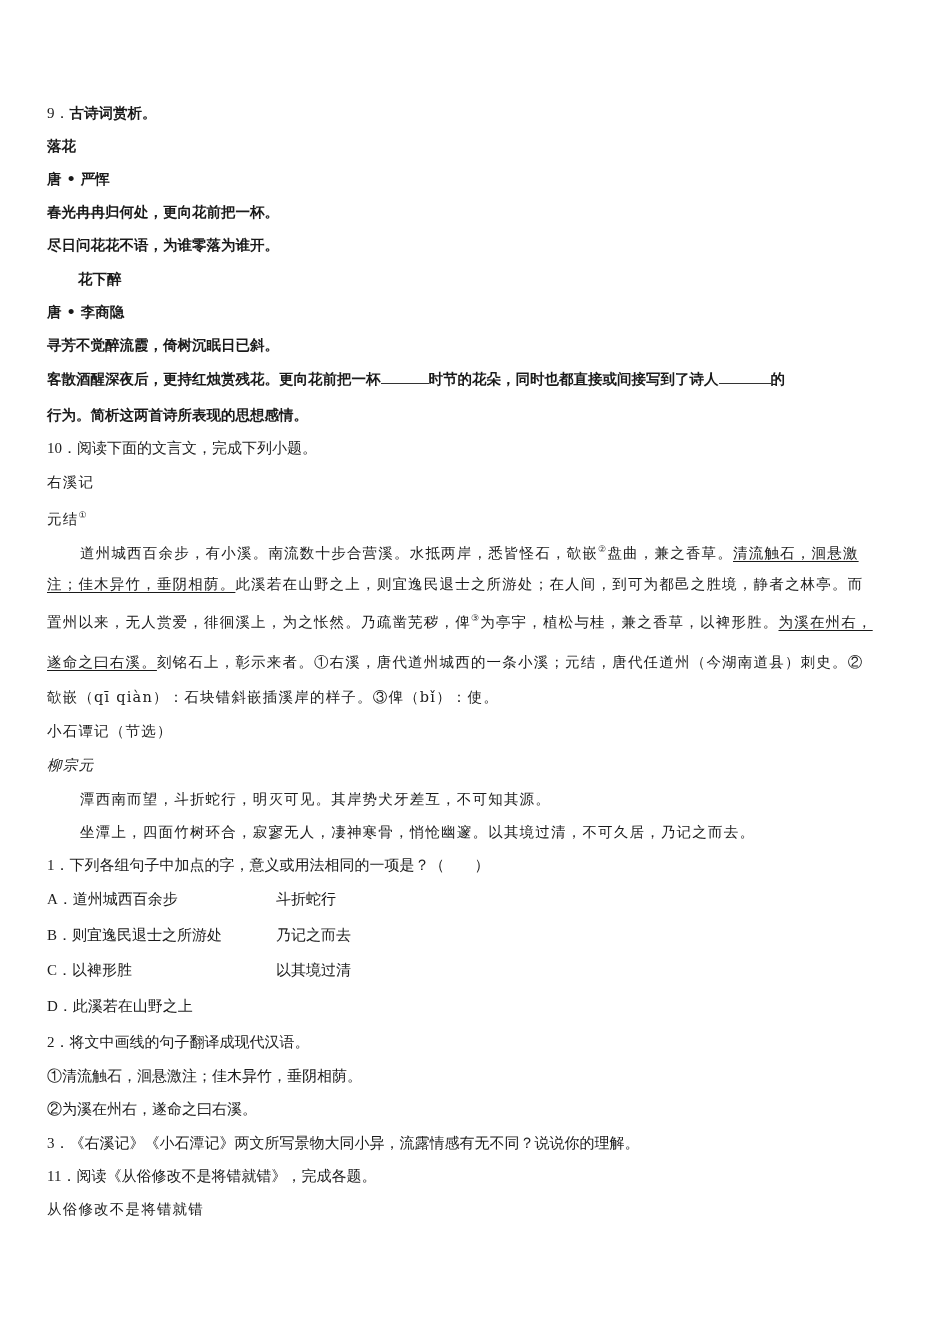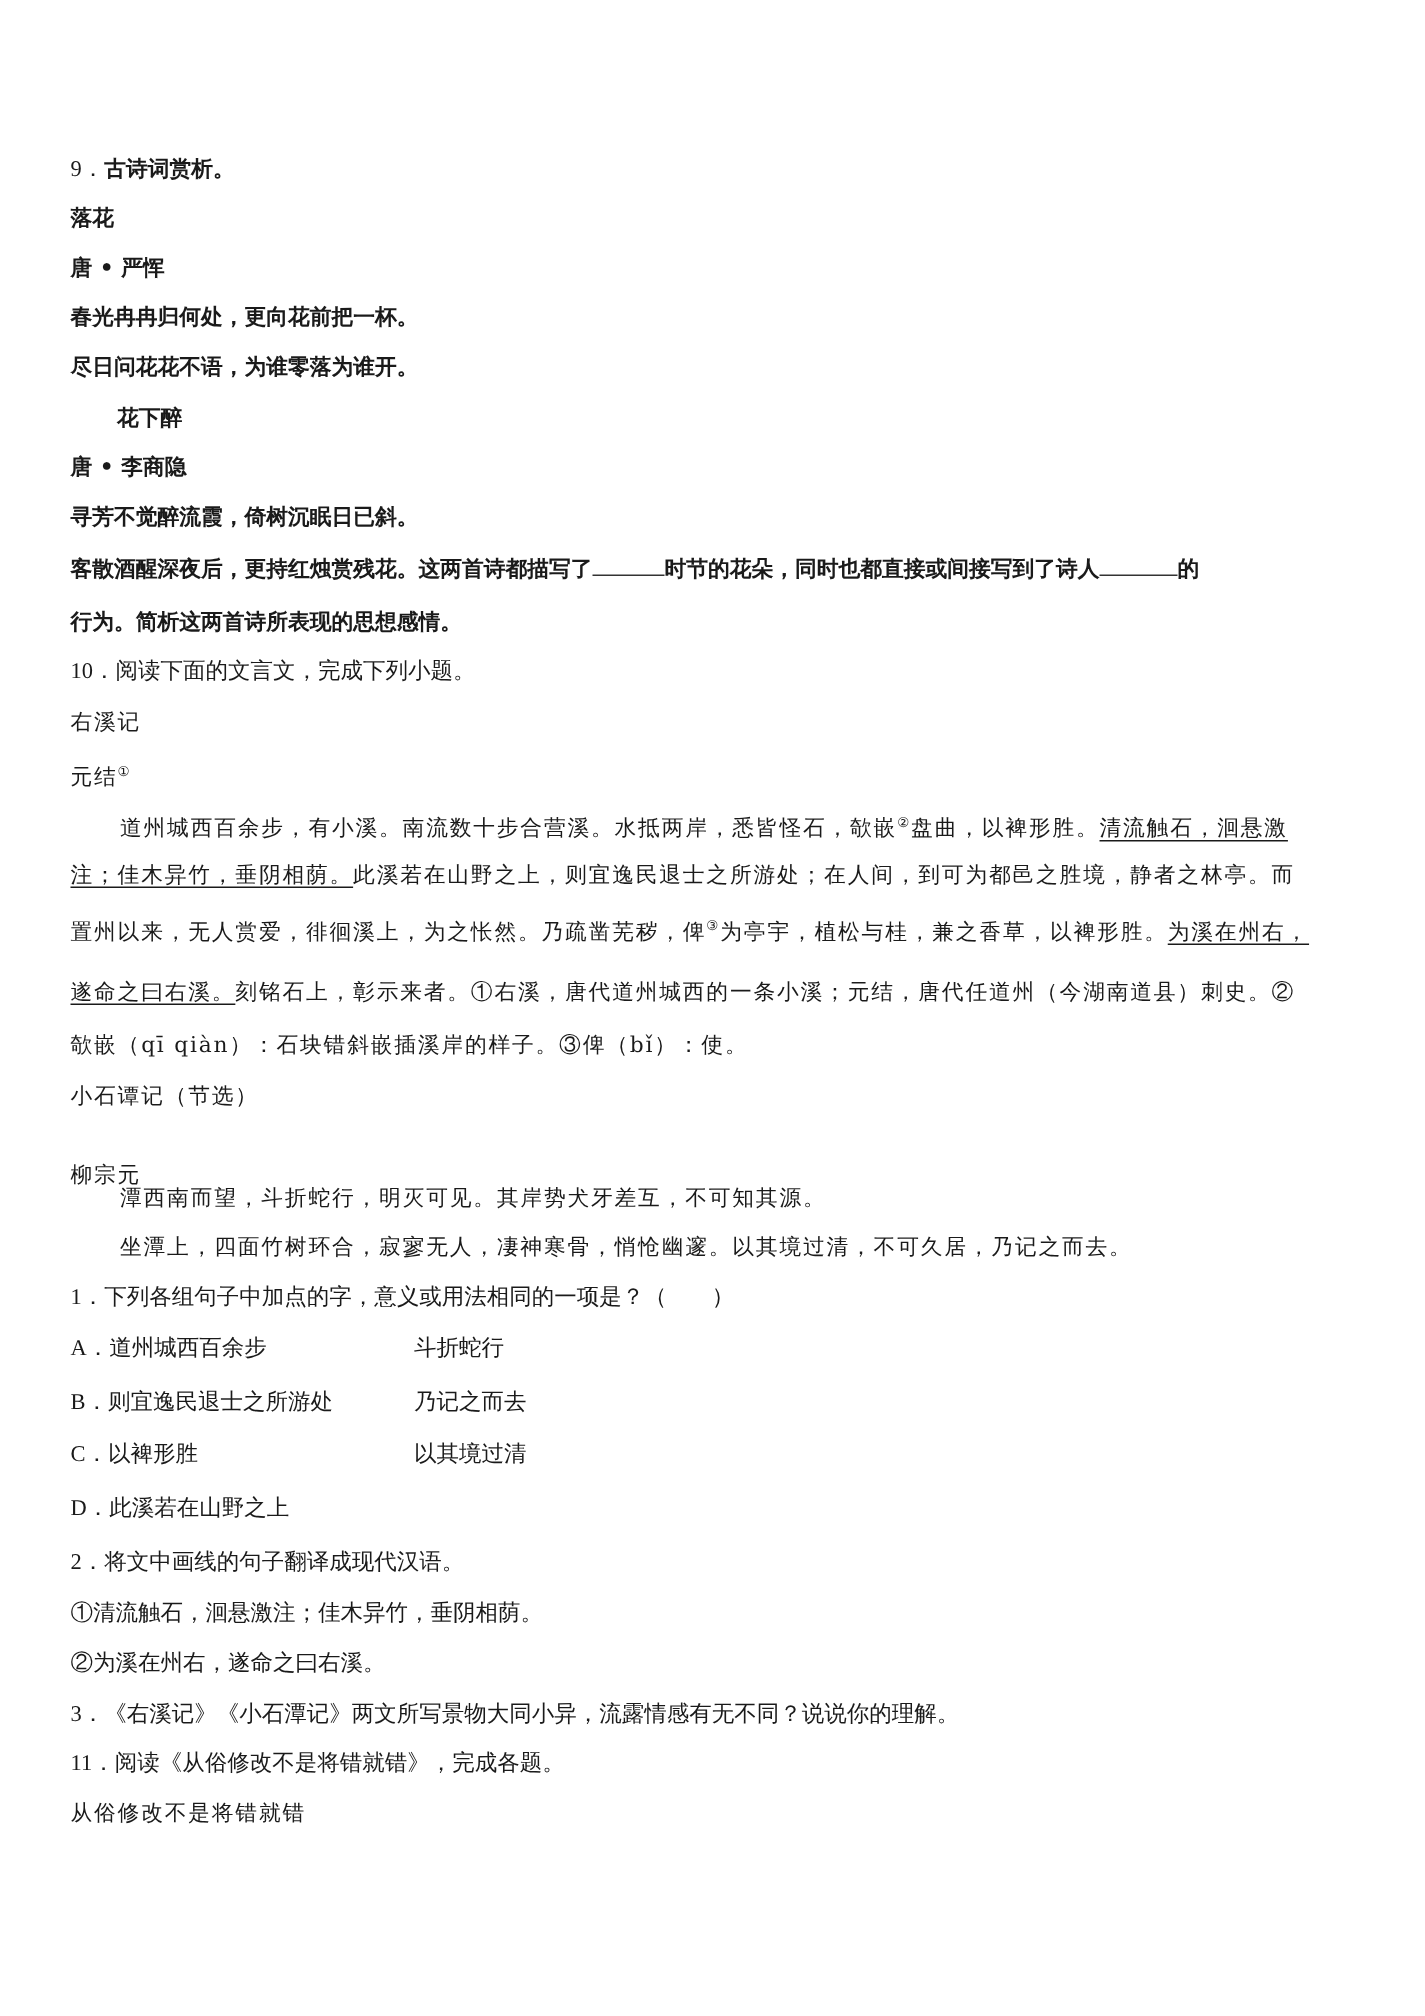--- a/index.html
+++ b/index.html
@@ -22,45 +22,45 @@
   <span class="song" style="font-weight:normal">9．</span><span>古诗词赏析。</span>
 </div>
 <div class="line bold" style="top:136px;">落花</div>
 <div class="line bold" style="top:169px;">唐 • 严恽</div>
 <div class="line bold" style="top:202px;">春光冉冉归何处，更向花前把一杯。</div>
 <div class="line bold" style="top:235px;">尽日问花花不语，为谁零落为谁开。</div>
 <div class="line bold" style="top:269px;margin-left:31px;">花下醉</div>
 <div class="line bold" style="top:302px;">唐 • 李商隐</div>
 <div class="line bold" style="top:335px;">寻芳不觉醉流霞，倚树沉眠日已斜。</div>
 <div class="line bold" style="top:369px;">
-  <span>客散酒醒深夜后，更持红烛赏残花。这两首诗都描写了</span><span class="blank" style="width:48px"></span><span>时节的花朵，同时也都直接或间接写到了诗人</span><span class="blank" style="width:52px"></span><span>的</span>
+  <span>客散酒醒深夜后，更持红烛赏残花。更向花前把一杯</span><span class="blank" style="width:48px"></span><span>时节的花朵，同时也都直接或间接写到了诗人</span><span class="blank" style="width:52px"></span><span>的</span>
 </div>
 <div class="line bold" style="top:405px;">行为。简析这两首诗所表现的思想感情。</div>
 
 <div class="line song" style="top:438px;">10．阅读下面的文言文，完成下列小题。</div>
 <div class="line kai" style="top:472px;">右溪记</div>
 <div class="line kai" style="top:505px;">
   <span>元结</span><span class="sup">①</span>
 </div>
 <div class="line kai indent" style="top:539px;">
-  <span>道州城西百余步，有小溪。南流数十步合营溪。水抵两岸，悉皆怪石，欹嵌</span><span class="sup">②</span><span>盘曲，以裨形胜。</span><span class="ul">清流触石，洄悬激</span>
+  <span>道州城西百余步，有小溪。南流数十步合营溪。水抵两岸，悉皆怪石，欹嵌</span><span class="sup">②</span><span>盘曲，兼之香草。</span><span class="ul">清流触石，洄悬激</span>
 </div>
 <div class="line kai" style="top:574px;">
   <span class="ul">注；佳木异竹，垂阴相荫。</span><span>此溪若在山野之上，则宜逸民退士之所游处；在人间，到可为都邑之胜境，静者之林亭。而</span>
 </div>
 <div class="line kai" style="top:608px;">
   <span>置州以来，无人赏爱，徘徊溪上，为之怅然。乃疏凿芜秽，俾</span><span class="sup">③</span><span>为亭宇，植松与桂，兼之香草，以裨形胜。</span><span class="ul">为溪在州右，</span>
 </div>
 <div class="line kai" style="top:652px;">
   <span class="ul">遂命之曰右溪。</span><span>刻铭石上，彰示来者。①右溪，唐代道州城西的一条小溪；元结，唐代任道州（今湖南道县）刺史。②</span>
 </div>
 <div class="line kai" style="top:687px;">欹嵌（qī qiàn）：石块错斜嵌插溪岸的样子。③俾（bǐ）：使。</div>
 
 <div class="line kai" style="top:721px;">小石谭记（节选）</div>
-<div class="line kai" style="top:774px;">柳宗元</div>
+<div class="line kai" style="top:755px;font-style:italic;">柳宗元</div>
 <div class="line kai indent" style="top:789px;text-align:right;">潭西南而望，斗折蛇行，明灭可见。其岸势犬牙差互，不可知其源。</div>
 <div class="line kai indent" style="top:822px;">坐潭上，四面竹树环合，寂寥无人，凄神寒骨，悄怆幽邃。以其境过清，不可久居，乃记之而去。</div>
 
 <div class="line song" style="top:855px;">1．下列各组句子中加点的字，意义或用法相同的一项是？（　　）</div>
 
 <div class="line song" style="top:889px;width:800px;">
   <span>A．</span><span>道州城西百余步</span><span class="optB" style="left:229px">斗折蛇行</span>
 </div>
 <div class="line song" style="top:925px;width:800px;">
   <span>B．</span><span>则宜逸民退士之所游处</span><span class="optB" style="left:229px">乃记之而去</span>

